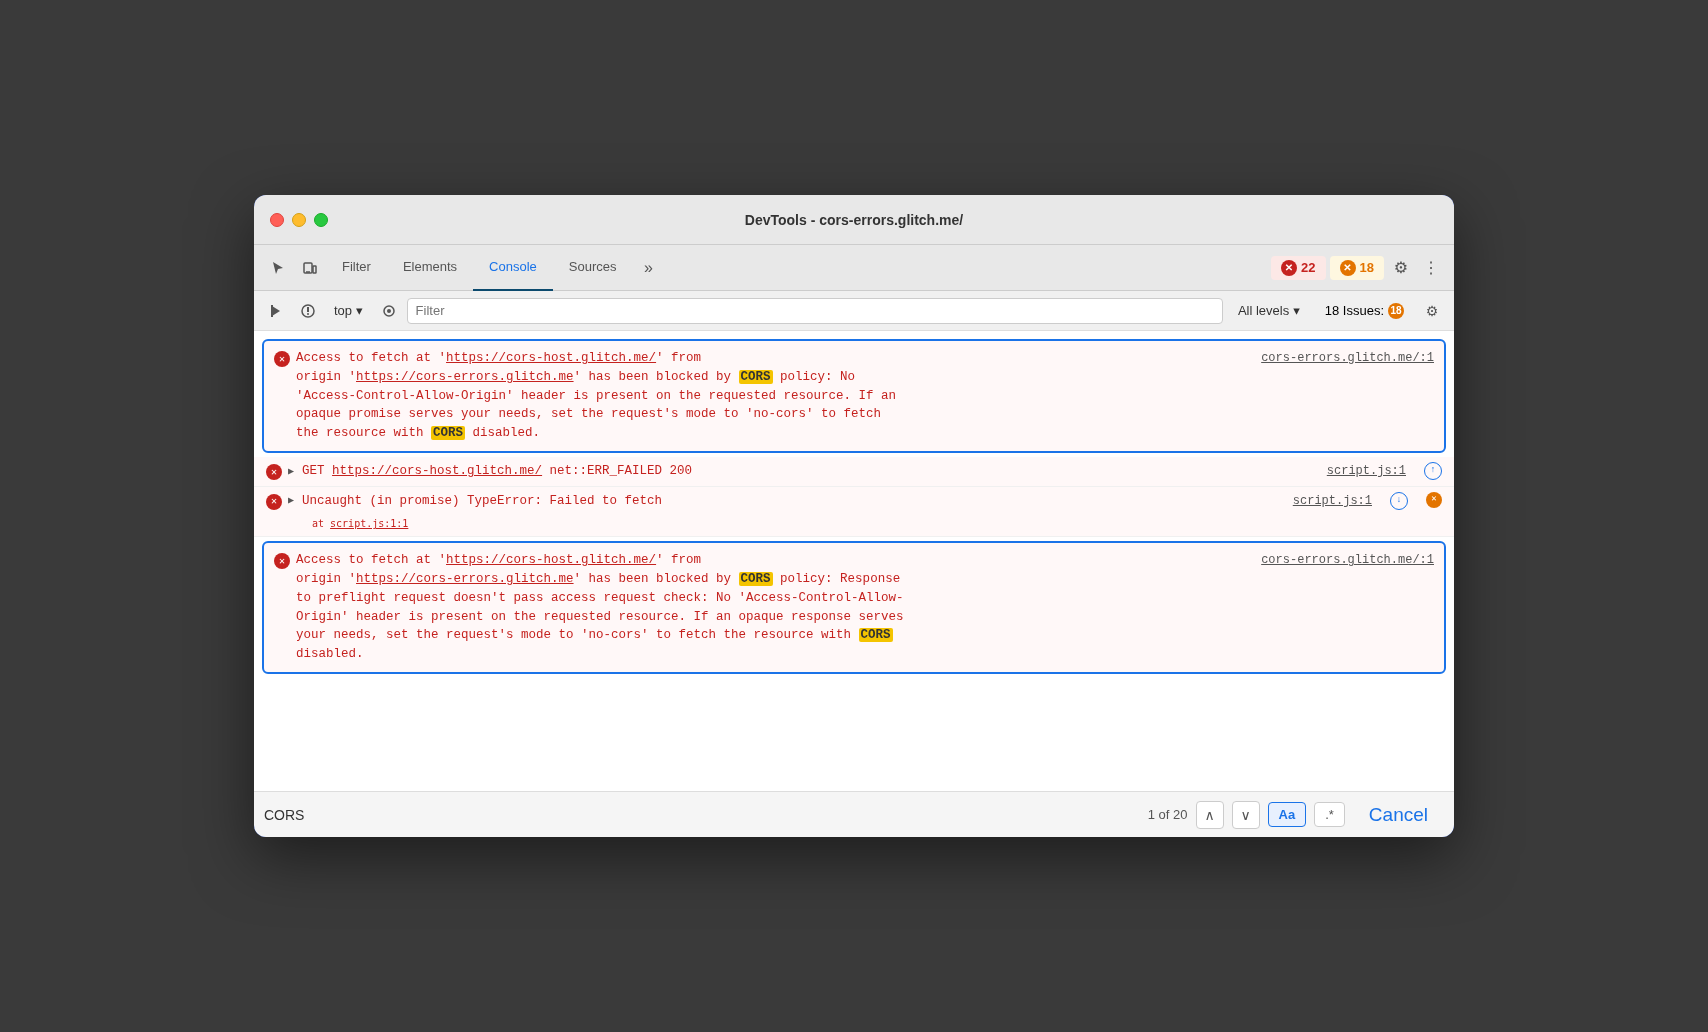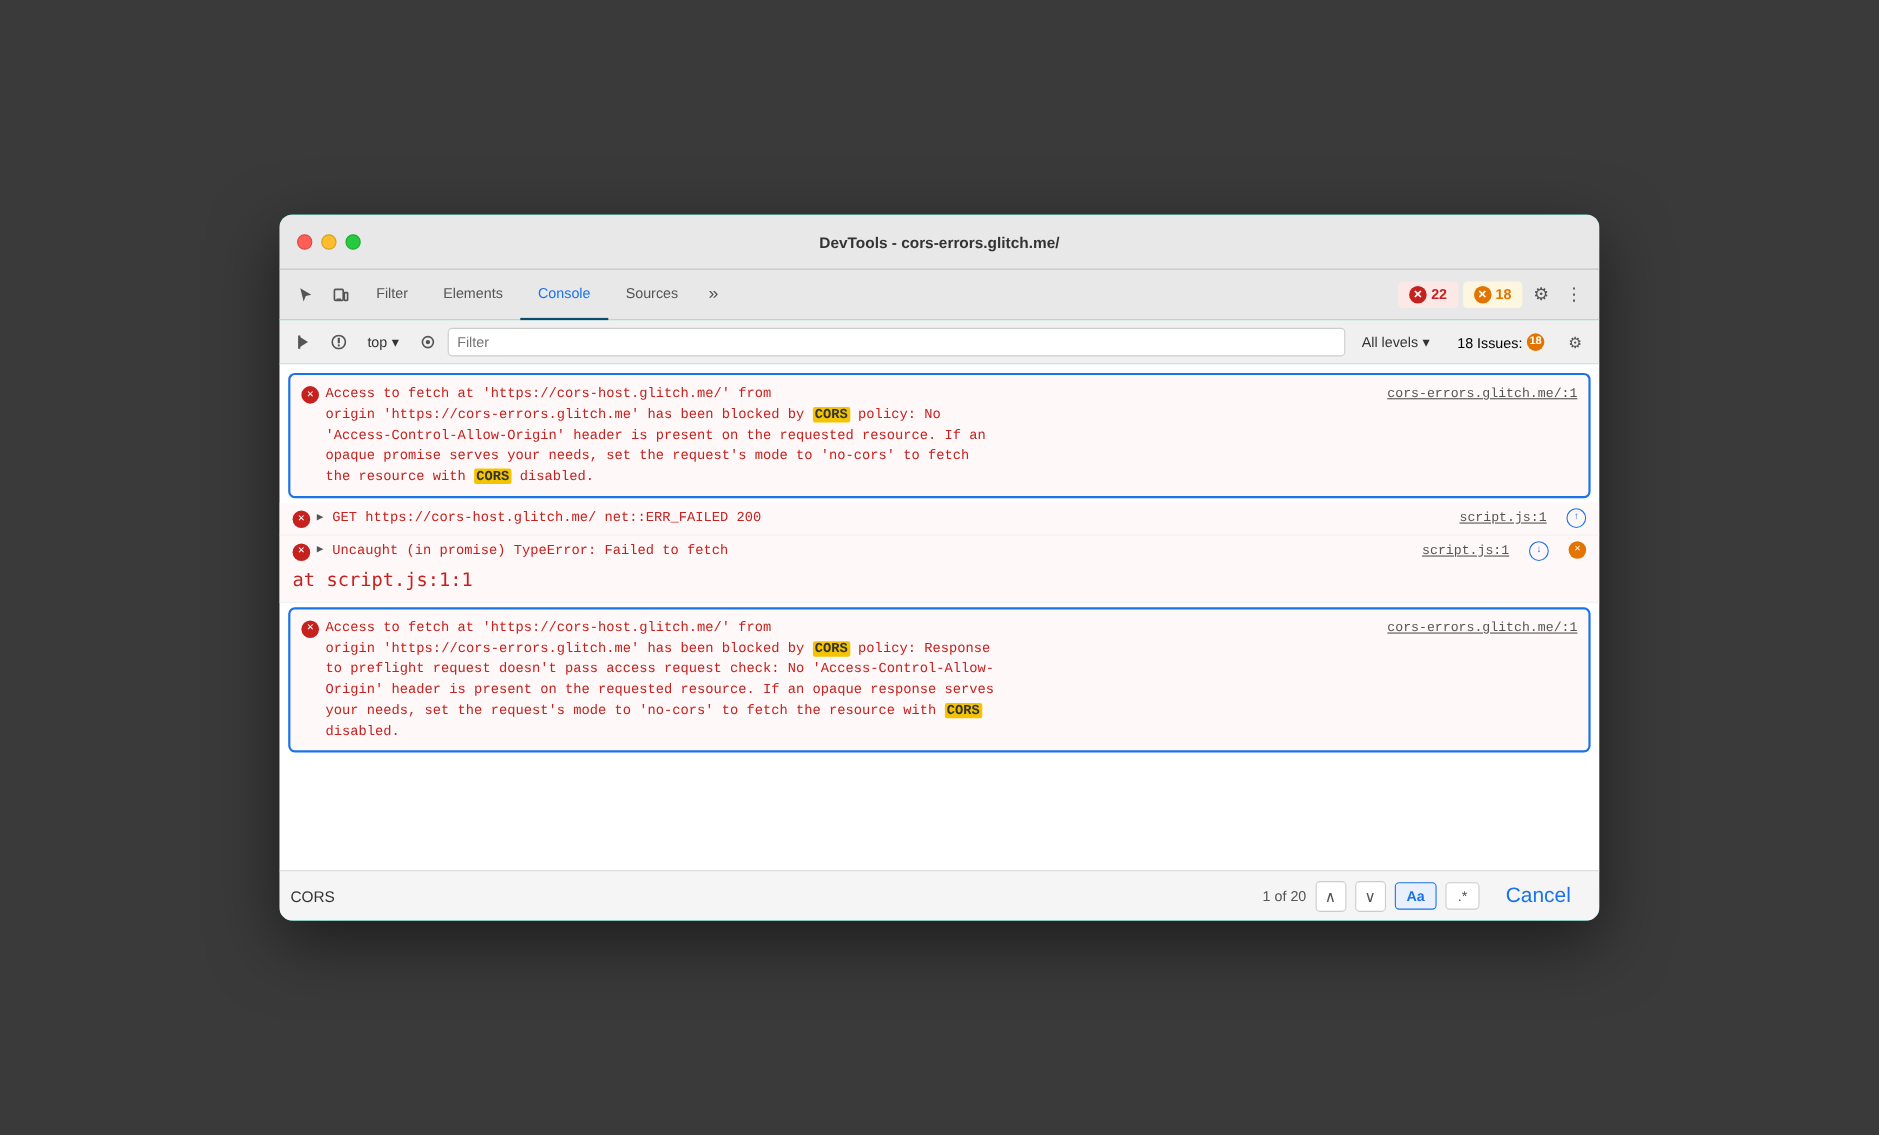--- a/index.html
+++ b/index.html
@@ -6,21 +6,21 @@
     body {
       background: #3a3a3a;
       display: flex;
       justify-content: center;
       align-items: center;
       min-height: 100vh;
       font-family: -apple-system, BlinkMacSystemFont, 'Helvetica Neue', sans-serif;
     }
     .window {
       width: 1200px;
-      background: #14b8a6;
+      background: #1d4ed8;
       border-radius: 12px;
       box-shadow: 0 20px 60px rgba(0,0,0,0.5);
       overflow: hidden;
     }
     .titlebar {
       background: #e8e8e8;
       height: 50px;
       display: flex;
       align-items: center;
       padding: 0 16px;
@@ -197,21 +197,21 @@
       border-radius: 4px;
       cursor: pointer;
       font-size: 13px;
       color: #333;
       background: transparent;
       border: 1px solid transparent;
       white-space: nowrap;
     }
     .issues-badge {
       display: flex;
-      align-items: flex-end;
+      align-items: center;
       gap: 4px;
       padding: 2px 10px;
       border-radius: 4px;
       font-size: 13px;
       cursor: pointer;
       background: transparent;
       white-space: nowrap;
       border: none;
     }
     .issues-num {
@@ -267,20 +267,21 @@
       flex-shrink: 0;
       margin-top: 2px;
     }
     .entry-text {
       flex: 1;
       color: #c5221f;
       word-break: break-word;
     }
     .entry-link {
       color: #c5221f;
+      text-decoration: underline;
       cursor: pointer;
     }
     .entry-source {
       color: #555;
       text-decoration: underline;
       cursor: pointer;
       white-space: nowrap;
       font-size: 12px;
       margin-left: 8px;
     }
@@ -541,21 +542,21 @@
       <div style="display:flex; align-items:center; gap:6px; width:100%;">
         <div class="error-icon">✕</div>
         <span class="expand-arrow">▶</span>
         <span class="entry-text">Uncaught (in promise) TypeError: Failed to fetch</span>
         <div class="entry-source-area">
           <span class="entry-source">script.js:1</span>
           <div class="icon-circle-down">↓</div>
           <div class="icon-x-small">✕</div>
         </div>
       </div>
-      <div style="color:#c5221f; font-size:17px; font-family:'Menlo','Monaco',monospace;">
+      <div style="margin-left: 46px; color:#c5221f; font-size:10px; font-family:'Menlo','Monaco',monospace;">
         at <span class="entry-link">script.js:1:1</span>
       </div>
     </div>
 
     <div class="console-entry error-highlighted">
       <div class="error-icon">✕</div>
       <div class="entry-text">
         <div style="display:flex; justify-content:space-between; align-items:flex-start;">
           <div>
             <span>Access to fetch at '</span><span class="entry-link">https://cors-host.glitch.me/</span><span>' from</span>

